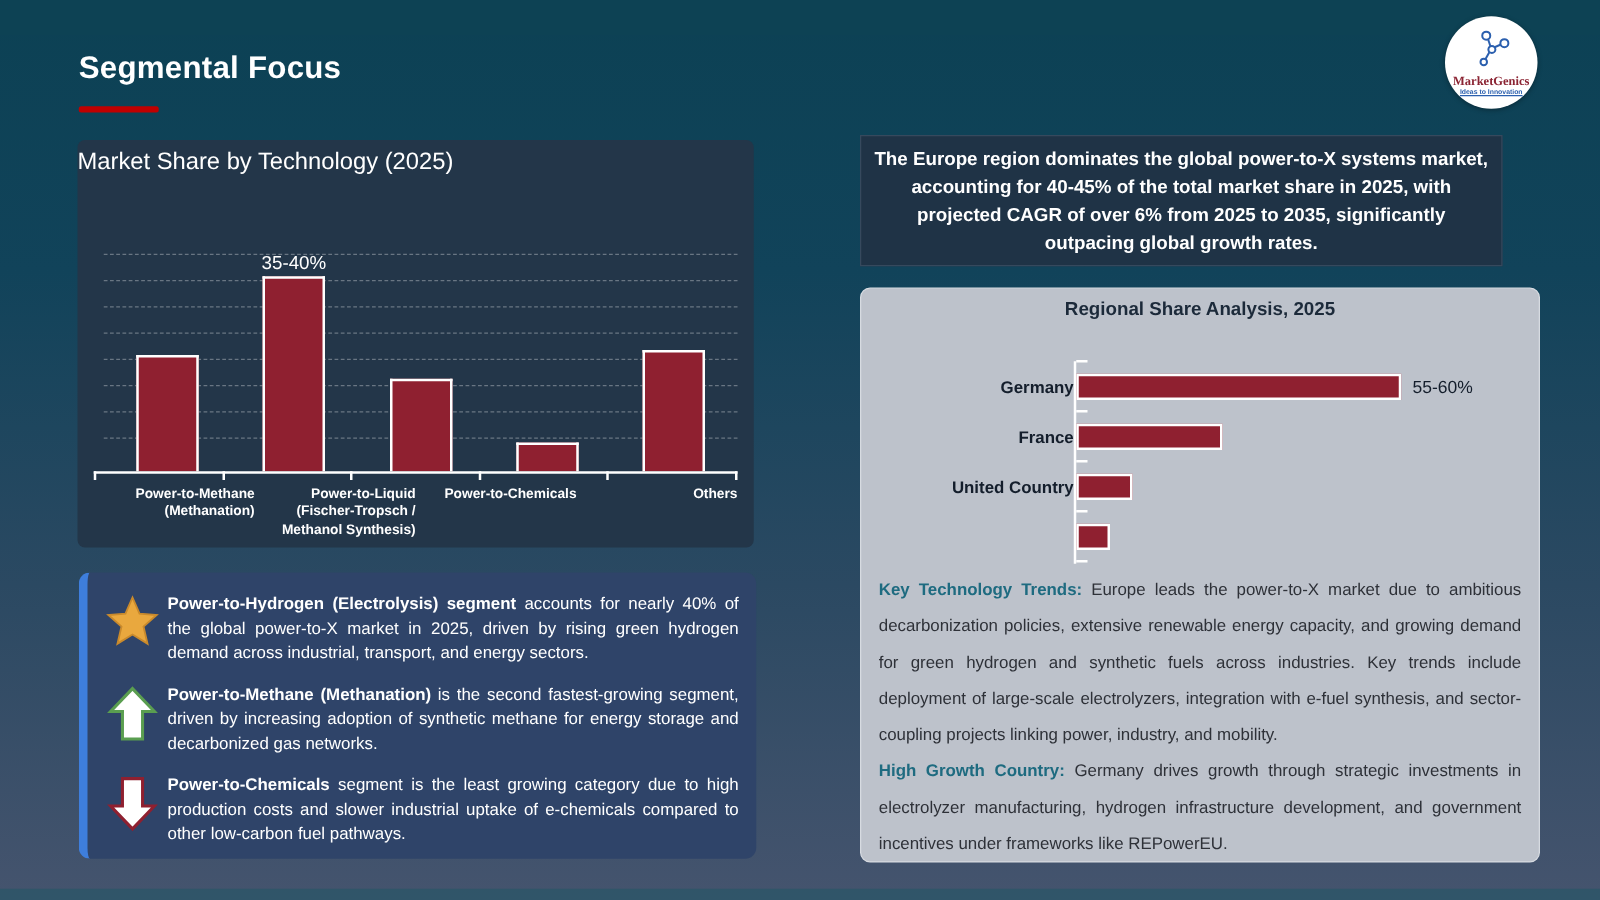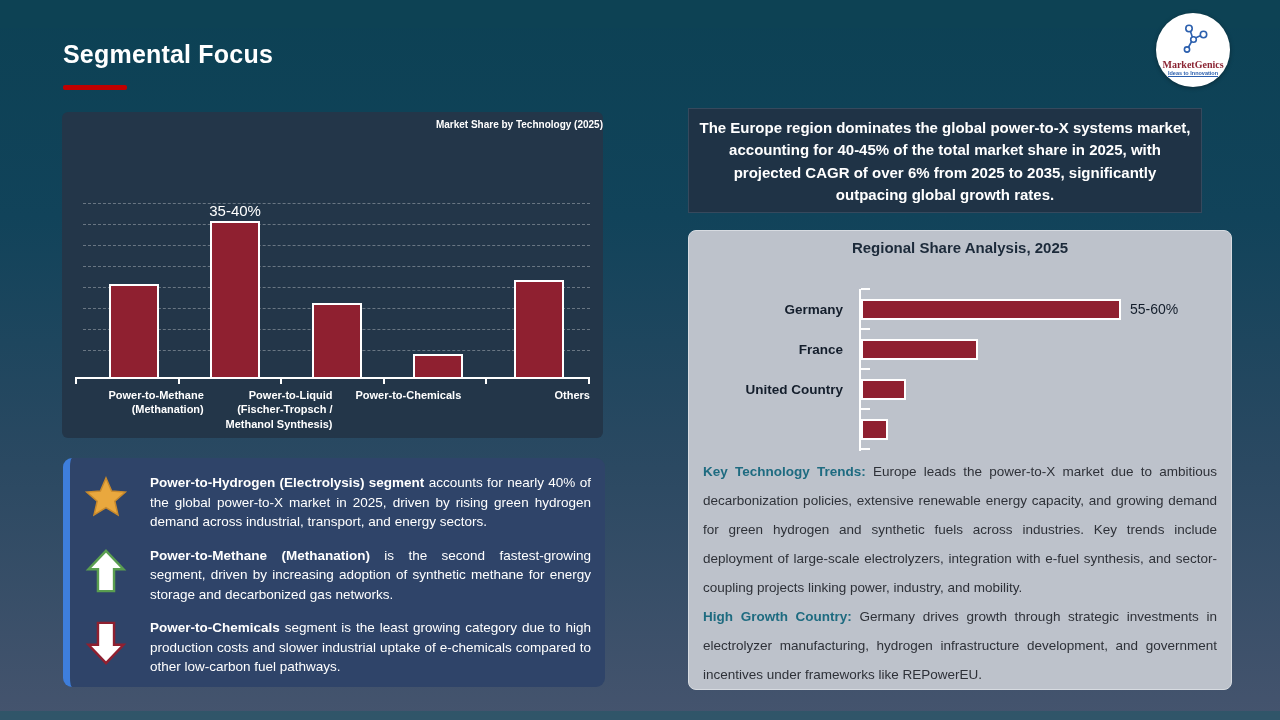--- a/index.html
+++ b/index.html
@@ -16,21 +16,21 @@
   .page-title { position:absolute; left:63px; top:40px; color:#fff; font-size:25px; font-weight:bold; letter-spacing:.2px; }
   .title-rule { position:absolute; left:63px; top:85px; width:64px; height:5px; background:#c00000; border-radius:2px; }
 
   .logo { position:absolute; left:1156px; top:13px; width:74px; height:74px; background:#fff; border-radius:50%;
     display:flex; flex-direction:column; align-items:center; justify-content:center; box-shadow:0 1px 4px rgba(0,0,0,.35); }
   .logo-brand { font-family:"Liberation Serif", serif; font-weight:bold; color:#8b2433; font-size:10px; margin-top:1px; }
   .logo-tagline { color:#2b5fae; font-size:5.5px; font-weight:bold; text-decoration:underline; }
 
   
   .tech-box { position:absolute; left:62px; top:112px; width:541px; height:326px; background:#233649; border-radius:6px; }
-  .tech-title { text-align:right; color:#fff; font-weight:bold; font-size:10px; padding-top:7px; }
+  .tech-title { text-align:left; color:#fff; font-weight:normal; font-size:19px; padding-top:7px; }
   .vplot { position:absolute; left:21px; right:13px; top:88px; height:177px; }
   .vgrid { position:absolute; left:0; right:0; top:3px; height:148px; display:flex; flex-direction:column; justify-content:space-between; }
   .vgrid div { height:0; border-top:1px dashed rgba(255,255,255,.32); }
   .vbars { position:absolute; left:0; right:0; top:-32px; bottom:0; display:flex; }
   .vslot { flex:1; display:flex; flex-direction:column; justify-content:flex-end; align-items:center; }
   .vbar-label { color:#fff; font-size:15px; margin-bottom:3px; line-height:1; min-height:0; }
   .vbar { width:50px; background:#8f2030; border:2px solid #fff; border-bottom:none; }
   .vaxis { position:absolute; left:13px; right:13px; top:265px; height:2px; background:#fff; }
   .vticks { position:absolute; left:13px; right:13px; top:265px; height:7px; display:flex; border-right:2px solid #fff; }
   .vticks div { flex:1; border-left:2px solid #fff; }
@@ -41,36 +41,36 @@
   .callout { position:absolute; left:688px; top:108px; width:514px; height:105px; background:#1f3346;
     border:1px solid #36495d; border-radius:0; display:flex; align-items:flex-end; justify-content:center; padding:6px 10px; }
   .callout p { color:#fff; font-weight:bold; font-size:15px; line-height:1.48; text-align:center; }
 
   
   .gray-box { position:absolute; left:688px; top:230px; width:544px; height:460px; background:#bdc2cb;
     border:1px solid #d7dbe1; border-radius:8px; }
   .region-title { text-align:center; color:#1c2a3a; font-weight:bold; font-size:15px; padding-top:8px; }
   .region-chart { position:absolute; left:14px; right:16px; top:58px; height:162px; display:flex; }
   .rc-labels { width:156px; }
-  .rc-labels div { height:40px; display:flex; align-items:center; justify-content:flex-end; padding-right:16px;
+  .rc-labels div { height:40px; display:flex; align-items:center; justify-content:flex-end; padding-right:0;
     color:#141e2c; font-weight:bold; font-size:13.5px; }
   .rc-bars { flex:1; position:relative; border-left:2px solid #fff; }
   .rc-tick { position:absolute; left:0; width:9px; height:2px; background:#fff; }
   .rc-row { height:40px; display:flex; align-items:center; }
   .hbar { height:21px; background:#8f2030; border:2px solid #fff; }
   .hbar-val { margin-left:9px; color:#141e2c; font-weight:normal; font-size:14px; }
 
   .notes { position:absolute; left:14px; right:14px; top:226px; }
   .notes p { color:#2e3138; font-size:13.5px; line-height:29px; text-align:justify; }
   .note-lead { color:#1e6b80; font-weight:bold; }
 
   
   .insights { position:absolute; left:63px; top:458px; width:542px; height:229px; background:#2f4469;
     border-radius:9px; border-left:7px solid #3e7edc; padding:15px 14px 10px 8px; display:flex; flex-direction:column; justify-content:space-between; }
-  .insight-row { display:flex; align-items:flex-start;gap:16px; }
+  .insight-row { display:flex; align-items:flex-start; }
   .insight-icon { width:56px; flex:none; display:flex; justify-content:center; padding-top:2px; }
   .insight-text { flex:1; color:#fff; font-size:13.5px; line-height:1.45; text-align:justify; }
   .insight-lead { font-weight:bold; }
 </style>
 </head>
 <body>
 
 <div class="slide">
   <div class="top-bar"></div>
 

